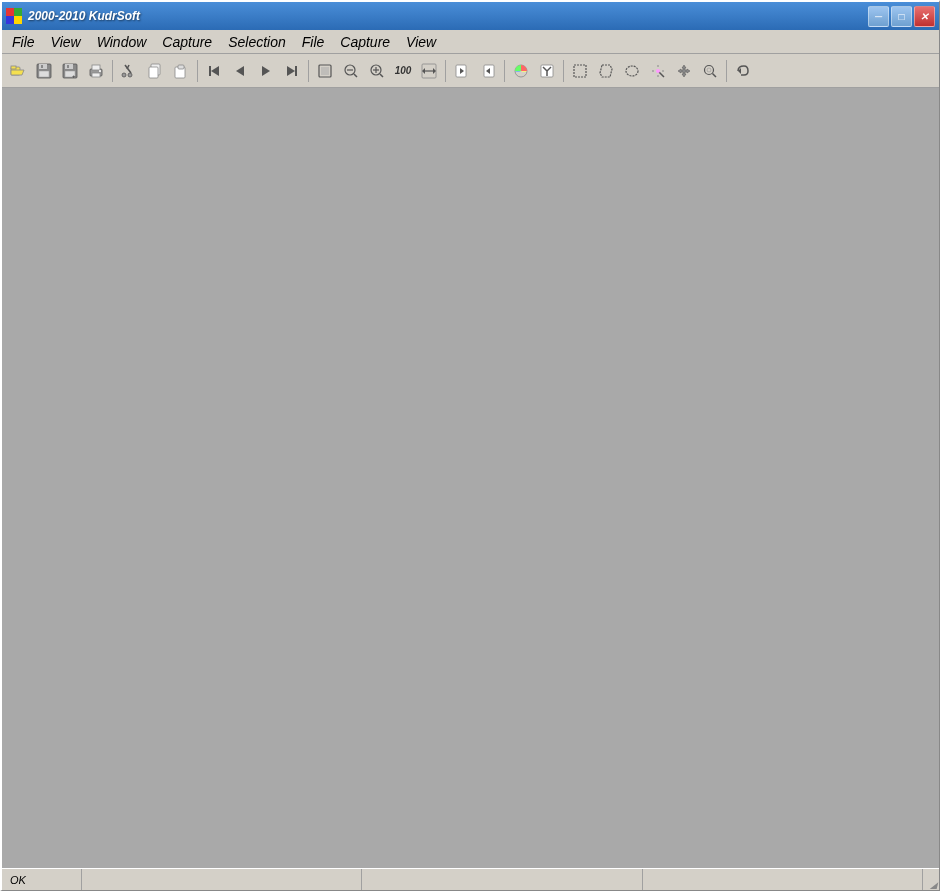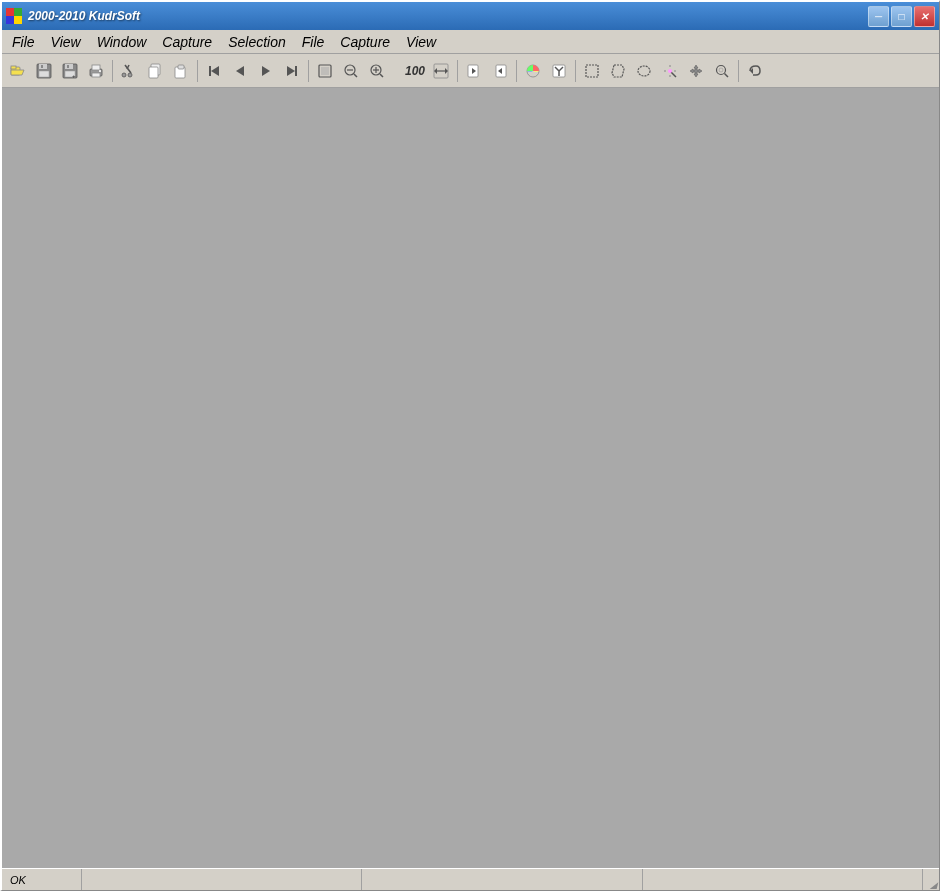--- a/index.html
+++ b/index.html
@@ -328,21 +328,21 @@
       </svg>
     </div>
     <div class="tb-btn" title="Zoom In">
       <svg class="icon-svg" viewBox="0 0 16 16">
         <circle cx="7" cy="7" r="5" fill="none" stroke="#555" stroke-width="1.2"></circle>
         <line x1="11" y1="11" x2="14" y2="14" stroke="#555" stroke-width="1.5"></line>
         <line x1="4" y1="7" x2="10" y2="7" stroke="#555" stroke-width="1.2"></line>
         <line x1="7" y1="4" x2="7" y2="10" stroke="#555" stroke-width="1.2"></line>
       </svg>
     </div>
-    <div class="tb-btn" title="Actual Size" style="font-size:12px;font-weight:bold;color:#333;margin-left:12px;">100</div>
+    <div class="tb-btn" title="Actual Size" style="font-size:10px;font-weight:bold;color:#333;">100</div>
     <div class="tb-btn" title="Fit Width">
       <svg class="icon-svg" viewBox="0 0 16 16">
         <rect x="1" y="1" width="14" height="14" rx="1" fill="none" stroke="#888" stroke-width="0.8"></rect>
         <line x1="3" y1="8" x2="13" y2="8" stroke="#555" stroke-width="1.2"></line>
         <polygon points="1,8 4,5 4,11" fill="#555"></polygon>
         <polygon points="15,8 12,5 12,11" fill="#555"></polygon>
       </svg>
     </div>
 
     <div class="toolbar-separator"></div>

